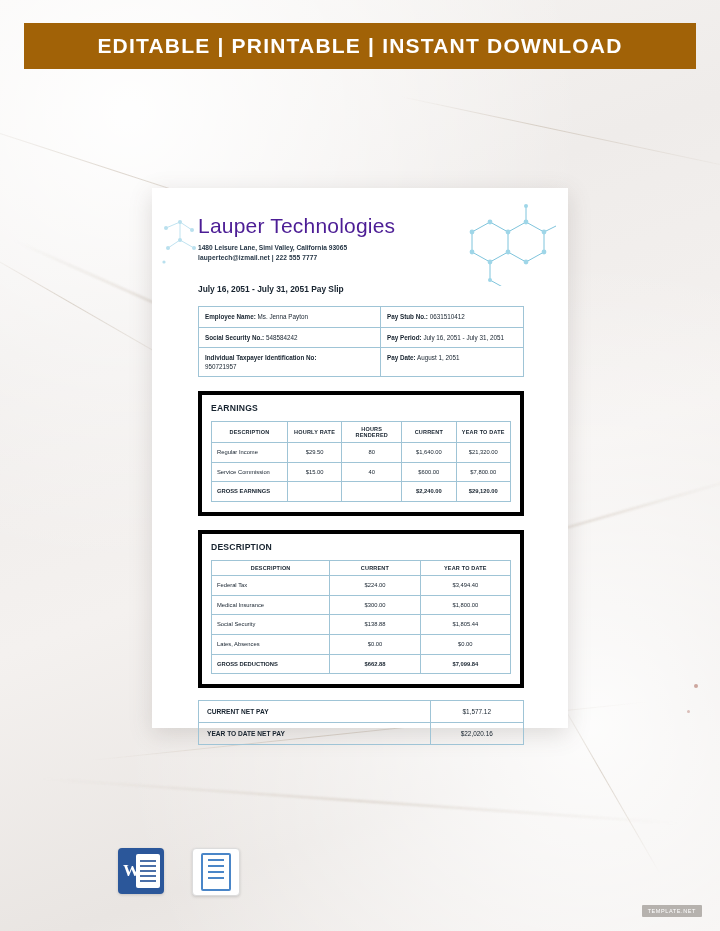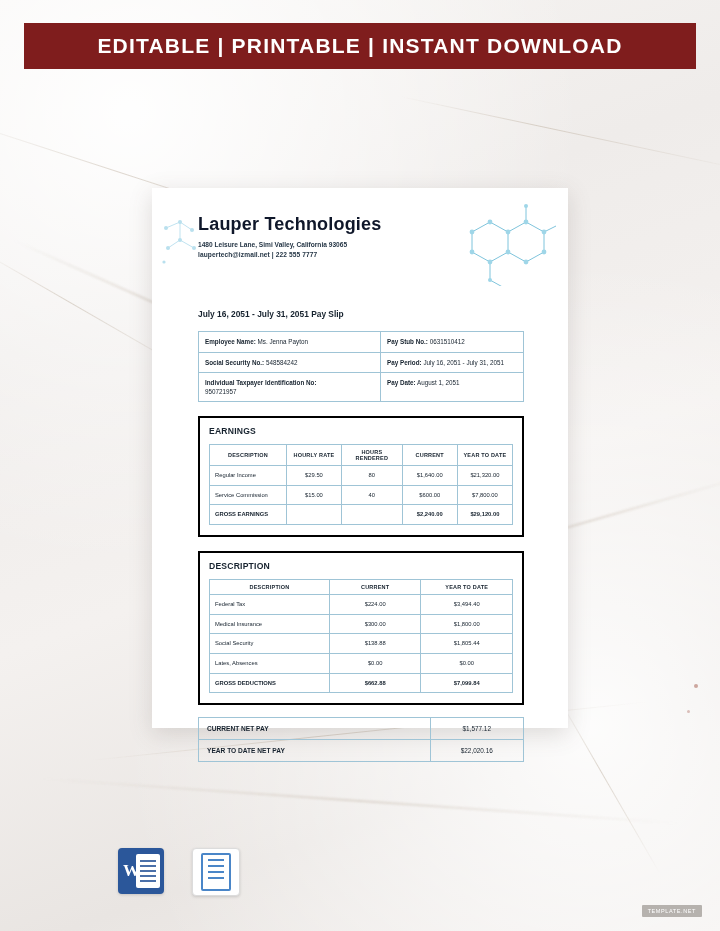--- a/index.html
+++ b/index.html
@@ -43,21 +43,21 @@
     background: rgba(170,100,85,0.55);
   }
 
   
   .banner {
     position: absolute;
     left: 24px;
     top: 23px;
     width: 672px;
     height: 46px;
-    background: #7f1d1d;
+    background: #a16207;
     display: flex;
     align-items: center;
     justify-content: center;
   }
   .banner-text {
     color: #ffffff;
     font-size: 21px;
     font-weight: bold;
     letter-spacing: 1.2px;
   }
@@ -82,36 +82,36 @@
 
   
   .molecule {
     position: absolute;
     pointer-events: none;
   }
   .mol-right { right: 10px; top: 14px; }
   .mol-left  { left: 6px; top: 26px; }
 
   .company {
-    color: #0f172a;
-    font-size: 18px;
-    font-weight: bold;
+    color: #4c1d95;
+    font-size: 21px;
+    font-weight: normal;
     letter-spacing: 0.2px;
     margin: 0 0 5px 0;
   }
   .addr {
     font-size: 6.6px;
     font-weight: bold;
     color: #1f3040;
     line-height: 1.55;
   }
   .addr .line2 { letter-spacing: 0.1px; }
 
   .payslip-title {
-    margin-top: 49px;
+    margin-top: 21px;
     font-size: 8.4px;
     font-weight: bold;
     color: #16222e;
   }
 
   table {
     border-collapse: collapse;
     width: 100%;
     table-layout: fixed;
   }
@@ -124,21 +124,21 @@
     font-size: 6.3px;
     color: #16222e;
     padding: 5px 6px;
     vertical-align: top;
     line-height: 1.45;
   }
   .info-table td b { font-weight: bold; }
 
   .section {
     margin-top: 14px;
-    border: 2px solid #000000;
+    border: 4px solid #000000;
     padding: 8px 9px 10px 9px;
   }
   .section-title {
     font-size: 8.6px;
     font-weight: bold;
     color: #16222e;
     margin-bottom: 8px;
     letter-spacing: 0.2px;
   }
   .data-table th {

